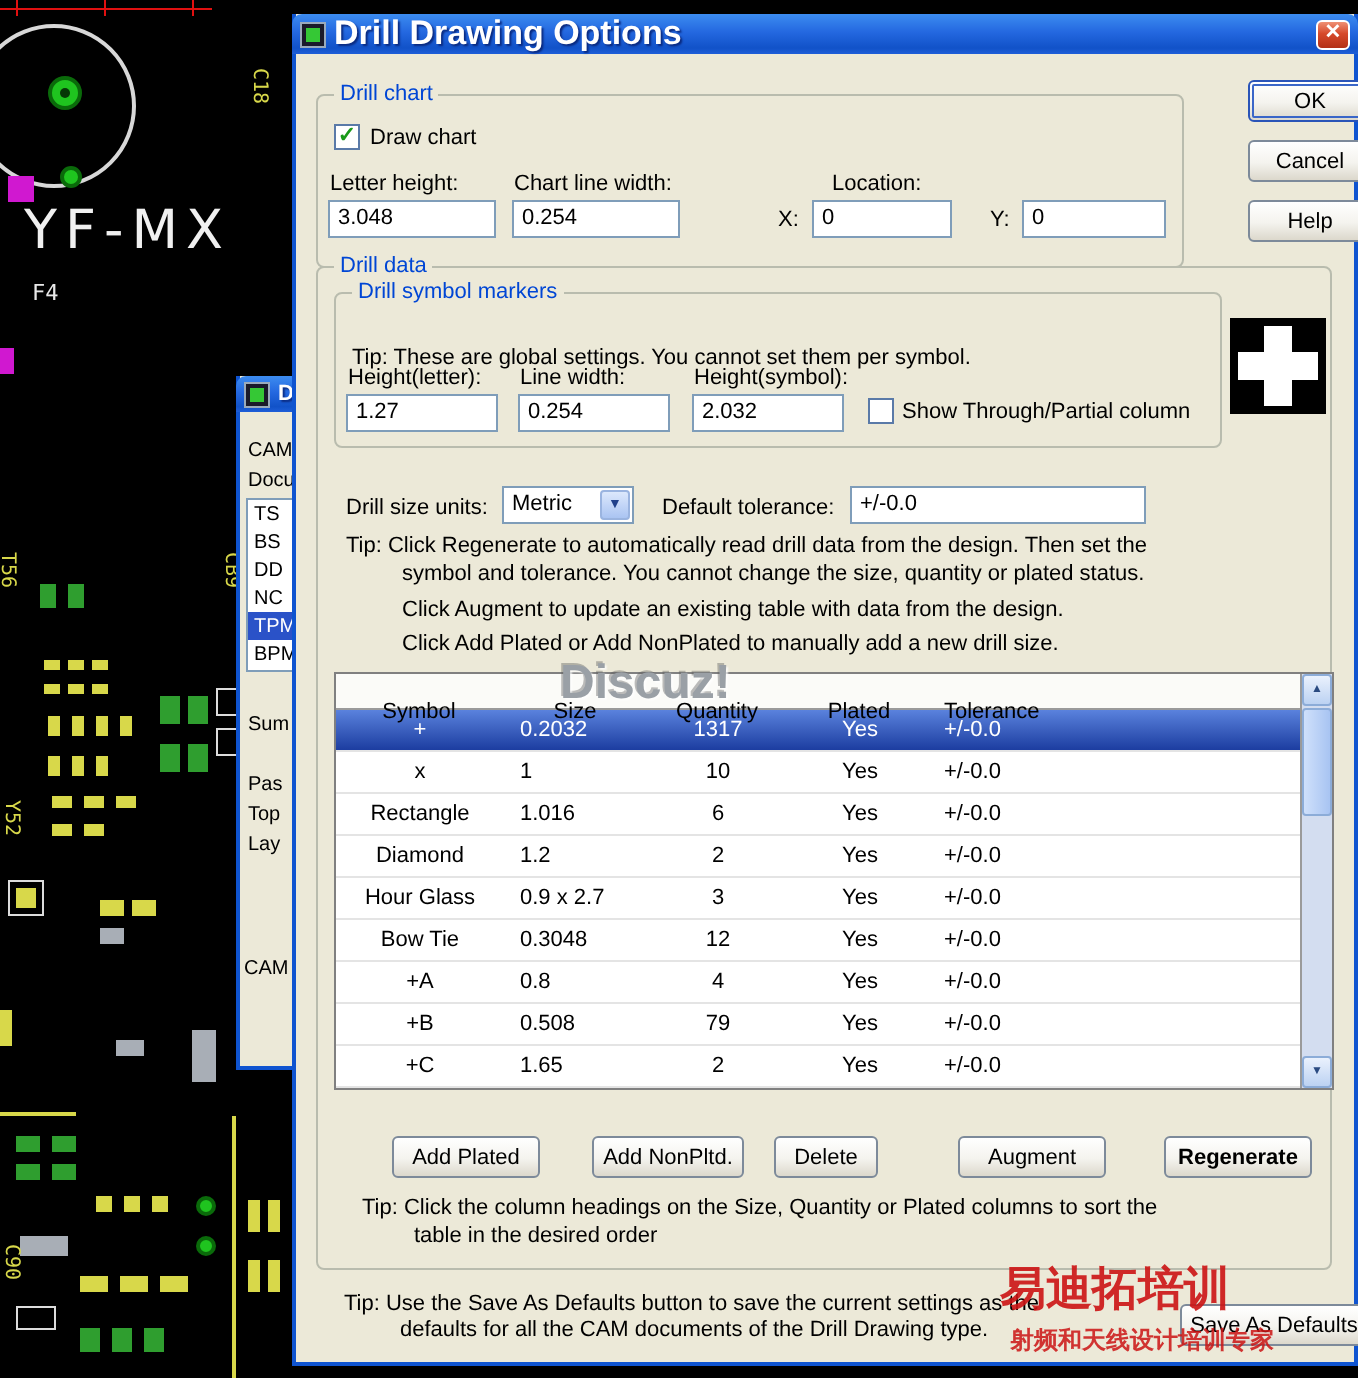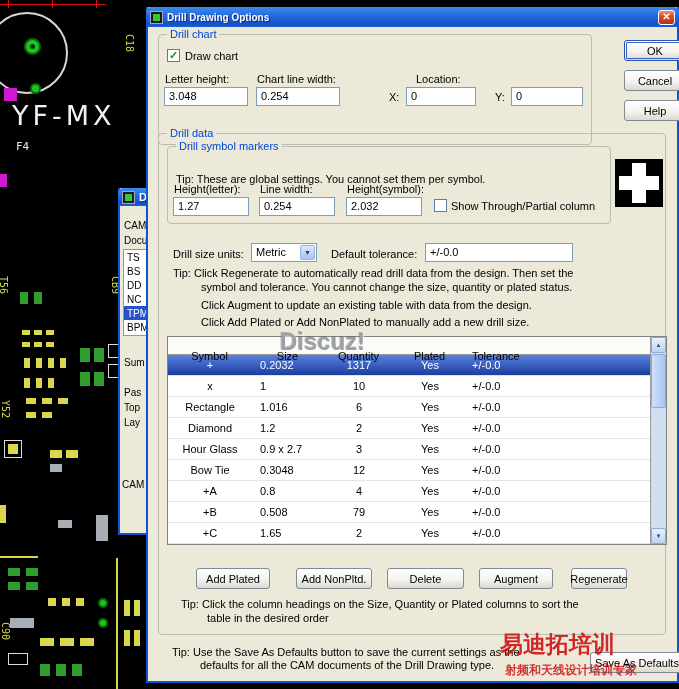--- a/index.html
+++ b/index.html
@@ -23,21 +23,21 @@
   .white-label { color:#e8e8e8; }
   #label-yfmx { font-size:27px; letter-spacing:4px; color:#f0f0f0; font-family:"DejaVu Sans", sans-serif; }
 
   
   .xp-dialog { position:absolute; background:#ECE9D8; border-left:2px solid #0f54d0; border-right:2px solid #0f54d0; border-bottom:2px solid #0f54d0; }
   #main-dialog { left:146px; top:7px; width:533px; height:676px; z-index:10; }
   #bg-dialog { left:118px; top:188px; width:44px; height:347px; z-index:5; }
   .titlebar { position:absolute; left:-2px; right:-2px; top:0; height:20px;
     background:linear-gradient(180deg,#3c8cf0 0%, #2468e0 45%, #1152c8 85%, #1e5ed8 100%);
     border-radius:5px 5px 0 0; display:flex; align-items:center; padding:0 4px; }
-  .titlebar .title { color:#fff; font-weight:bold; font-size:10px; text-shadow:1px 1px 1px #0a2a80; margin-left:4px; white-space:nowrap; }
+  .titlebar .title { color:#fff; font-weight:bold; font-size:17px; text-shadow:1px 1px 1px #0a2a80; margin-left:4px; white-space:nowrap; }
   .pads-icon { width:13px; height:13px; background:#1a1a2a; border:1px solid #9aaabb; display:inline-block; position:relative; flex:0 0 auto; }
   .pads-icon::after { content:""; position:absolute; left:2px; top:2px; width:7px; height:7px; background:#35c835; }
   .close-btn { margin-left:auto; width:17px; height:15px; background:linear-gradient(180deg,#ef9075,#d6492a 45%,#b33016);
     border:1px solid #fff; border-radius:3px; color:#fff; font-size:10px; font-weight:bold;
     display:flex; align-items:center; justify-content:center; line-height:1; }
 
   .groupbox { position:absolute; border:1px solid #b9bcae; border-radius:4px; }
   .legend { position:absolute; top:-7px; left:8px; background:#ECE9D8; padding:0 3px; color:#0046D5; font-size:11px; white-space:nowrap; }
 
   .lbl { position:absolute; white-space:nowrap; color:#000; }
@@ -202,21 +202,21 @@
   <span class="bg-lbl" style="left:2px;top:291px;">CAM D</span>
 </div>
 
 <div class="xp-dialog" id="main-dialog">
   <div class="titlebar">
     <span class="pads-icon"></span>
     <span class="title">Drill Drawing Options</span>
     <span class="close-btn">✕</span>
   </div>
 
-  <div class="groupbox" style="left:10px;top:27px;width:434px;height:111px;">
+  <div class="groupbox" style="left:10px;top:40px;width:434px;height:87px;">
     <span class="legend">Drill chart</span>
     <span class="checkbox" style="left:8px;top:14px;">
         <span>✓</span>
       </span>
     <span class="lbl" style="left:26px;top:15px;">Draw chart</span>
     <span class="lbl" style="left:6px;top:38px;">Letter height:</span>
     <div class="field" style="left:5px;top:52px;width:84px;">3.048</div>
     <span class="lbl" style="left:98px;top:38px;">Chart line width:</span>
     <div class="field" style="left:97px;top:52px;width:84px;">0.254</div>
     <span class="lbl" style="left:257px;top:38px;">Location:</span>
@@ -341,23 +341,23 @@
       </div>
       <div class="scrollbar">
         <div class="scroll-btn" style="top:0;">▲</div>
         <div class="scroll-thumb"></div>
         <div class="scroll-btn" style="bottom:0;">▼</div>
       </div>
     </div>
 
     <div class="xpbtn" style="left:25px;top:434px;width:74px;">Add Plated</div>
     <div class="xpbtn" style="left:125px;top:434px;width:76px;">Add NonPltd.</div>
-    <div class="xpbtn" style="left:216px;top:434px;width:77px;">Delete</div>
+    <div class="xpbtn" style="left:216px;top:434px;width:52px;">Delete</div>
     <div class="xpbtn" style="left:308px;top:434px;width:74px;">Augment</div>
-    <div class="xpbtn" style="left:400px;top:434px;width:56px;">Regenerate</div>
+    <div class="xpbtn" style="left:411px;top:434px;width:74px;font-weight:bold;">Regenerate</div>
 
     <span class="tip" style="left:22px;top:464px;">Tip: Click the column headings on the Size, Quantity or Plated columns to sort the</span>
     <span class="tip" style="left:48px;top:478px;">table in the desired order</span>
   </div>
 
   <span class="tip" style="left:24px;top:639px;">Tip: Use the Save As Defaults button to save the current settings as the</span>
   <span class="tip" style="left:52px;top:652px;">defaults for all the CAM documents of the Drill Drawing type.</span>
   <div class="xpbtn" style="left:430px;top:645px;width:94px;">Save As Defaults</div>
 </div>
 

